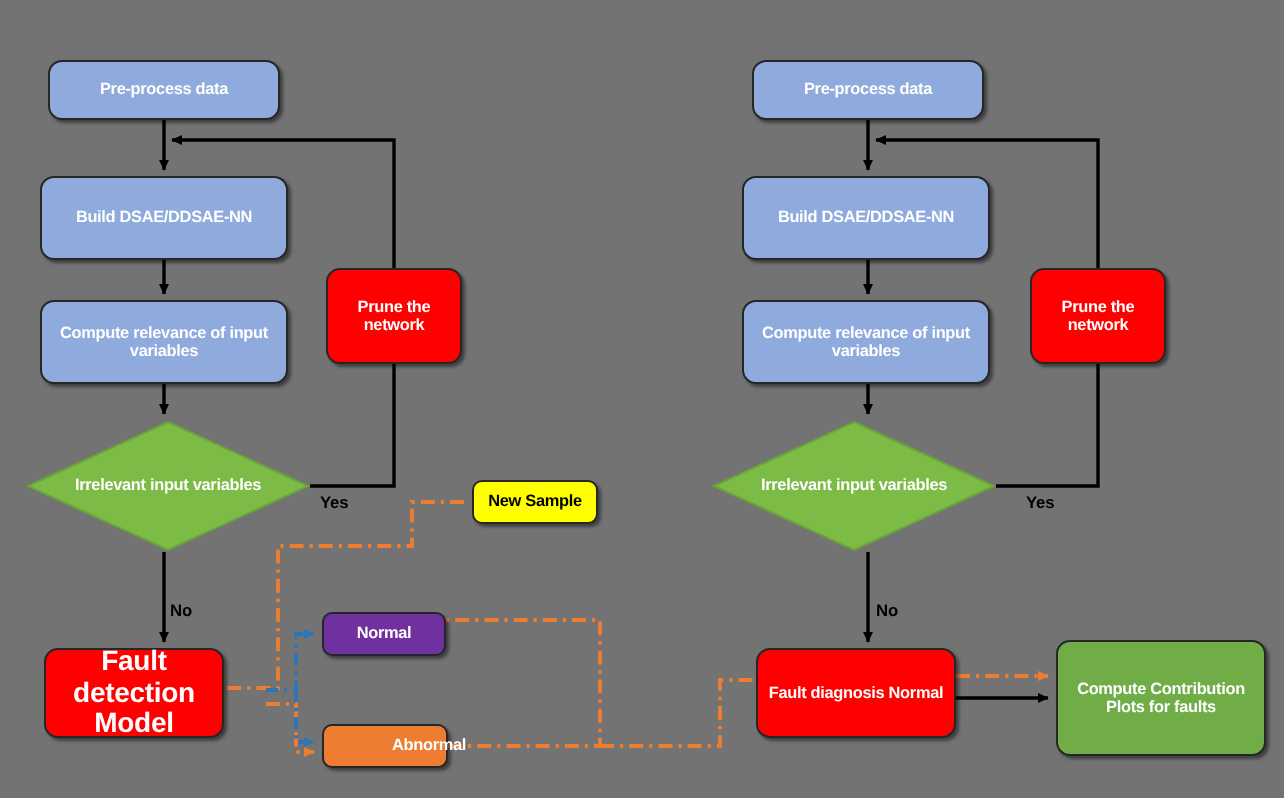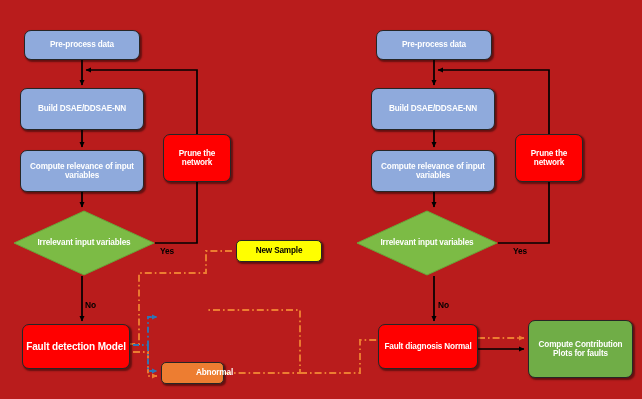--- a/index.html
+++ b/index.html
@@ -7,21 +7,21 @@
     padding: 0;
     background: #ffffff;
   }
   body {
     font-family: "Liberation Sans", sans-serif;
   }
   #canvas {
     position: relative;
     width: 642px;
     height: 399px;
-    background: #b91c1c;
+    background: #737373;
     overflow: hidden;
   }
   svg.wires {
     position: absolute;
     left: 0;
     top: 0;
     width: 642px;
     height: 399px;
     pointer-events: none;
   }
@@ -156,24 +156,25 @@
 
   <div class="node node-red" style="left:163px; top:134px; width:68px; height:48px; font-size:8.2px;">Prune the network</div>
 
   <div class="diamond-wrap" style="left:13px; top:210px; width:142px; height:66px;">
     <svg class="diamond-shape" viewBox="0 0 142 66" preserveAspectRatio="none">
       <polygon points="71,1 141,33 71,65 1,33" fill="#7CBB45" stroke="#6AA43A" stroke-width="1"></polygon>
     </svg>
     <div class="diamond-label" style="font-size:8.2px;">Irrelevant input variables</div>
   </div>
 
-  <div class="node node-yellow" style="left:236px; top:240px; width:86px; height:22px; font-size:8.2px;">New Sample</div>
-
-  <div class="node node-red" style="left:22px; top:324px; width:108px; height:45px; font-size:10px;">Fault detection Model</div>
-
+  <div class="node node-yellow" style="left:236px; top:240px; width:63px; height:22px; font-size:8.2px;">New Sample</div>
+
+  <div class="node node-red" style="left:22px; top:324px; width:90px; height:45px; font-size:14px;">Fault detection Model</div>
+
+  <div class="node node-purple" style="left:161px; top:306px; width:62px; height:22px; font-size:8.2px;">Normal</div>
 
   <div class="node node-orange" style="left:161px; top:362px; width:63px; height:22px; font-size:8.2px;padding-left:44px;">Abnormal</div>
 
   <div class="edge-label" style="left:160px; top:246px; font-size:8.4px;">Yes</div>
 
   <div class="edge-label" style="left:85px; top:300px; font-size:8.4px;">No</div>
 
   <div class="node node-blue" style="left:376px; top:30px; width:116px; height:30px; font-size:8.2px;">Pre-process data</div>
 
   <div class="node node-blue" style="left:371px; top:88px; width:124px; height:42px; font-size:8.2px;">Build DSAE/DDSAE-NN</div>

